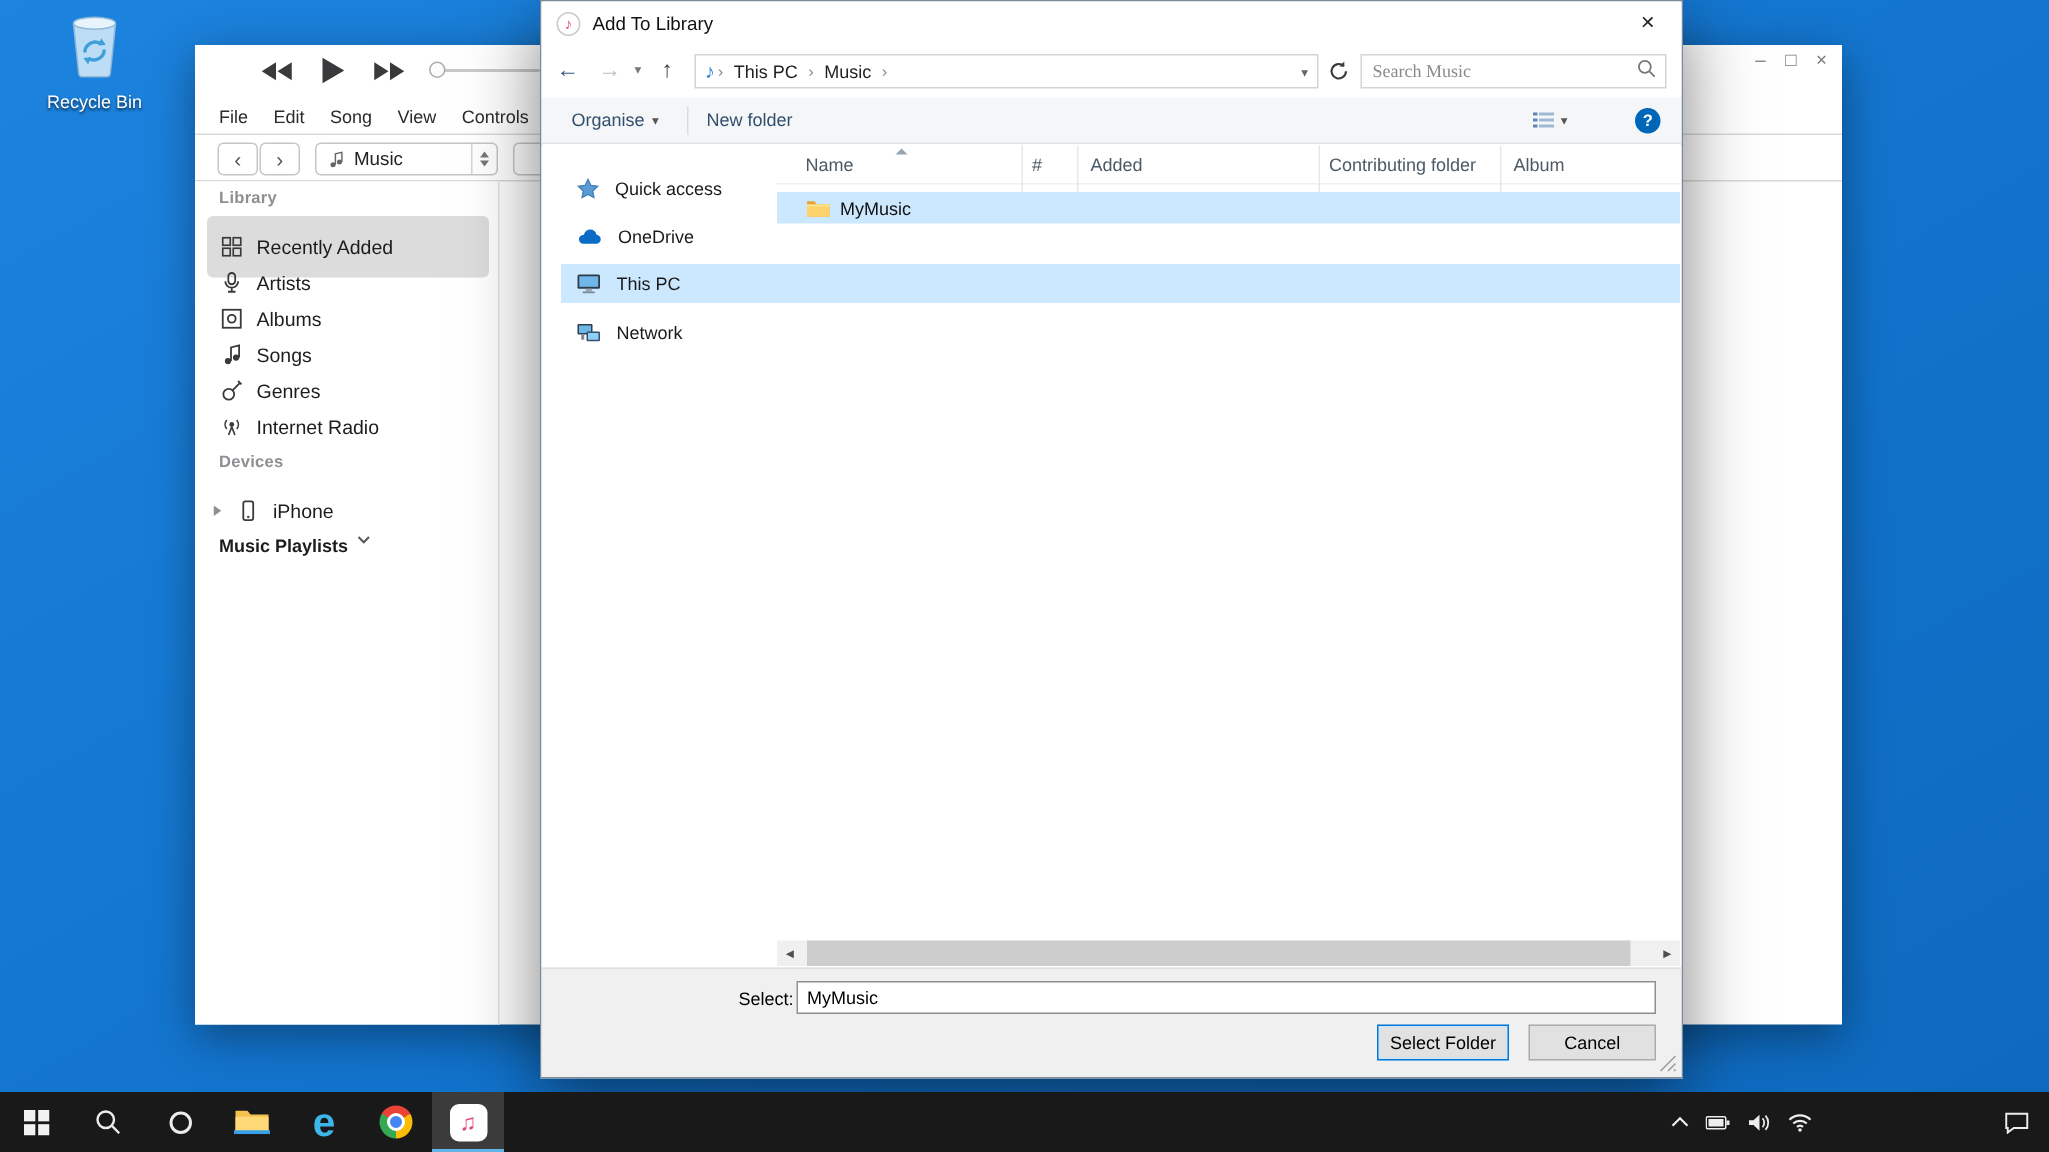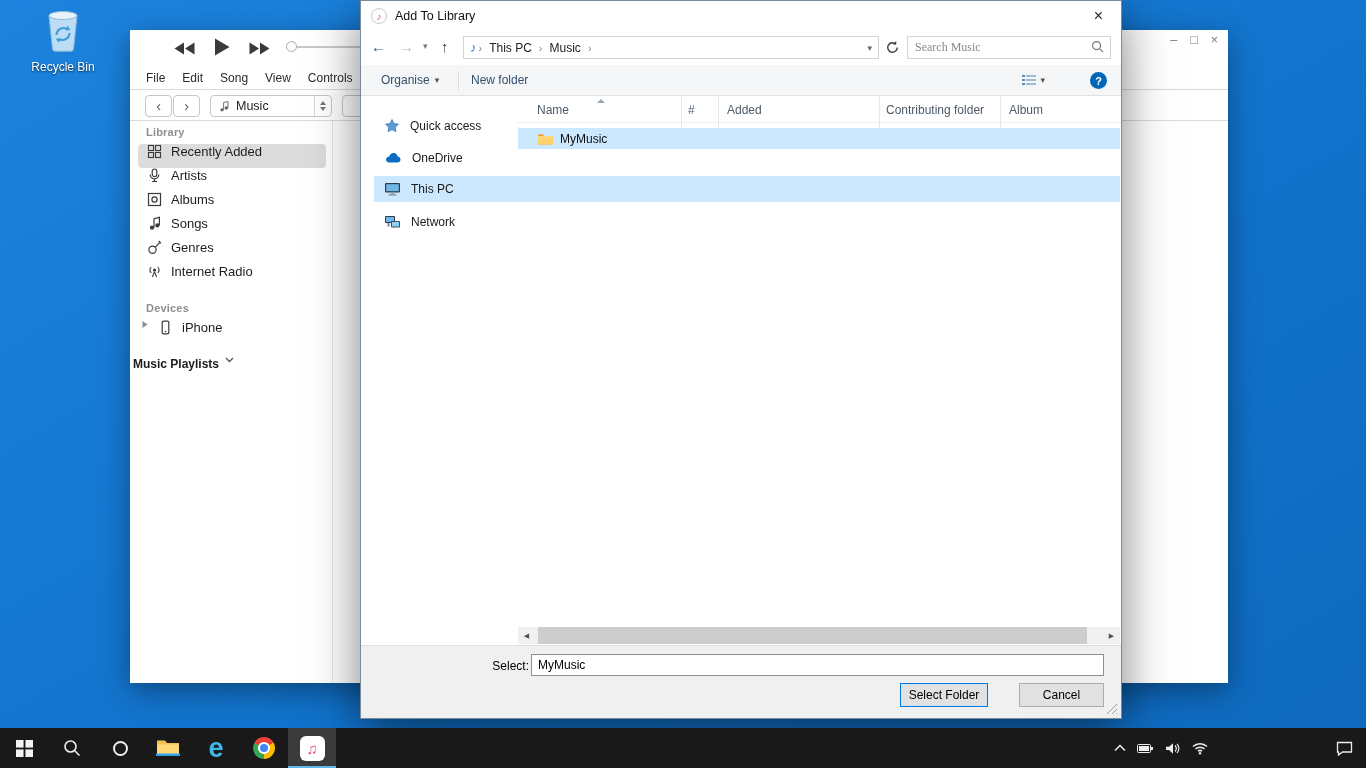--- a/index.html
+++ b/index.html
@@ -22,21 +22,21 @@
   .it-navbtn{position:absolute;top:65px;width:27px;height:22px;border:1px solid #c6c6c8;border-radius:4px;
     background:#fff;display:flex;align-items:center;justify-content:center;font-size:14px;color:#555}
   .it-selector{position:absolute;left:80px;top:65px;width:122px;height:22px;border:1px solid #c6c6c8;
     border-radius:4px;background:#fff;display:flex;align-items:center;font-size:12.5px;color:#222}
   .stepper{margin-left:auto;width:17px;height:100%;border-left:1px solid #d6d6d8;display:flex;
     flex-direction:column;align-items:center;justify-content:center;gap:2px}
   .tri-up{width:0;height:0;border-left:3.5px solid transparent;border-right:3.5px solid transparent;border-bottom:4px solid #777}
   .tri-dn{width:0;height:0;border-left:3.5px solid transparent;border-right:3.5px solid transparent;border-top:4px solid #777}
   .it-sidebar{position:absolute;left:0;top:91px;bottom:0;width:203px;border-right:1px solid #e4e4e4;background:#fff}
   .it-head{position:absolute;left:16px;font-size:11px;font-weight:bold;color:#8e8e93;letter-spacing:.2px}
-  .it-row{position:absolute;left:8px;width:188px;height:24px;display:flex;gap:9px;
+  .it-row{position:absolute;left:8px;width:188px;height:41px;display:flex;align-items:center;gap:9px;
     padding-left:9px;font-size:13px;color:#1d1d1f;border-radius:4px}
   .it-row.sel{background:#dcdcdc}
   .wc{position:absolute;top:3px;right:10px;display:flex;gap:13px;color:#7b7b7b;font-size:12.5px}
   .vol-line{position:absolute;left:162px;top:16px;width:68px;height:2px;background:#c9c9c9;border-radius:1px}
   .vol-knob{position:absolute;left:156px;top:11px;width:11px;height:11px;border-radius:50%;background:#fdfdfd;border:1px solid #adadad}
 
   
   .dlg{position:absolute;left:360px;top:0;width:762px;height:719px;background:#fff;
     border:1px solid #7a8a99;box-shadow:0 14px 45px rgba(0,0,0,.5)}
   .dlg-title{position:relative;height:30px;background:#fff}
@@ -222,21 +222,21 @@
         <svg width="8" height="9" viewBox="0 0 8 9" style="margin-left:-6px">
             <path d="M1.5 1 6.5 4.5 1.5 8z" fill="#8e8e93"></path>
           </svg>
         <svg width="15" height="15" viewBox="0 0 15 15">
             <rect x="4.2" y="1.2" width="6.6" height="12.6" rx="1.4" fill="none" stroke="#3a3a3c" stroke-width="1.2"></rect>
             <circle cx="7.5" cy="11.6" r=".8" fill="#3a3a3c"></circle>
           </svg>
         <span>iPhone</span>
       </div>
 
-      <div class="abs" style="top:236px;left:3px;display:flex;align-items:flex-start;gap:6px">
+      <div class="abs" style="top:236px;left:16px;display:flex;align-items:flex-start;gap:6px">
         <span style="font-size:12px;font-weight:bold;color:#1d1d1f">Music Playlists</span>
         <svg width="9" height="6" viewBox="0 0 9 6">
             <path d="M1 1l3.5 3.5L8 1" fill="none" stroke="#555" stroke-width="1.3"></path>
           </svg>
       </div>
     </div>
   </div>
 
   <div class="dlg">
 
@@ -364,21 +364,21 @@
           <span class="harr" style="left:0">◀</span>
           <div class="hthumb"></div>
           <span class="harr" style="right:0">▶</span>
         </div>
       </div>
     </div>
 
     <div class="dlg-footer">
       <span class="abs" style="left:128px;top:13px;width:40px;text-align:right;font-size:12px;color:#000">Select:</span>
       <input class="folder-input" type="text" value="MyMusic" style="">
-      <div class="btn default" style="left:539px;width:88px">
+      <div class="btn default" style="left:557px;width:88px">
         <span>Select Folder</span>
       </div>
       <div class="btn" style="left:658px;width:85px">
         <span>Cancel</span>
       </div>
       <svg class="abs" style="right:3px;bottom:3px" width="13" height="13">
         <path d="M12 2 2 12M12 7 7 12M12 11 11 12" stroke="#9a9a9a" fill="none"></path>
         </svg>
     </div>
   </div>

